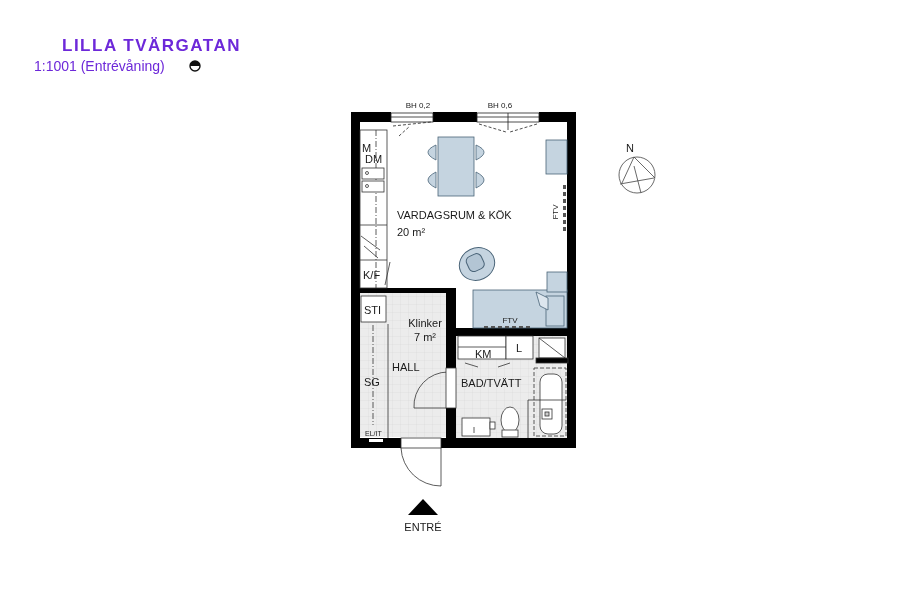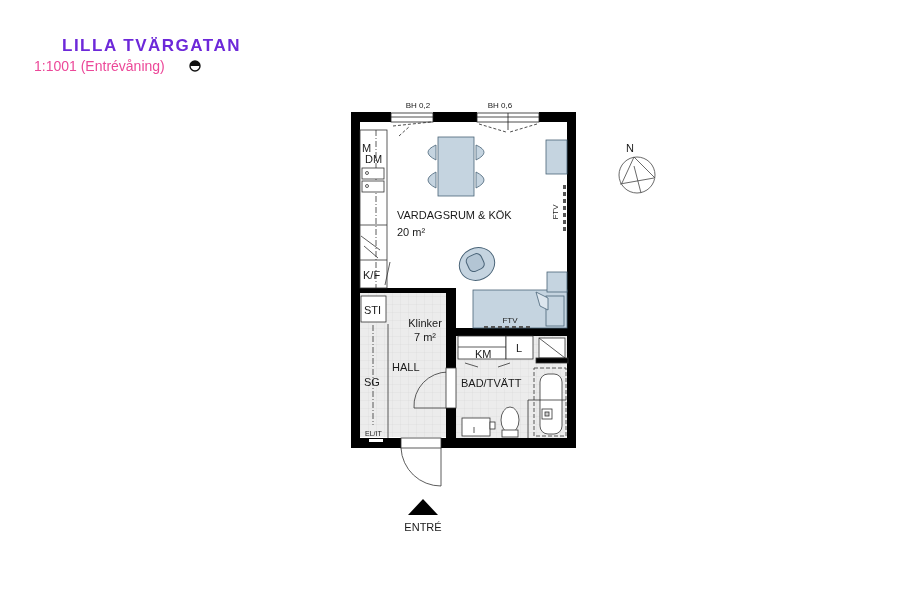--- a/index.html
+++ b/index.html
@@ -1,18 +1,18 @@
 <!DOCTYPE html>
 <html><head>
 <meta charset="utf-8">
 <style>
   html, body { margin:0; padding:0; background:#ffffff; }
   body { width:900px; height:600px; position:relative; overflow:hidden; font-family:"Liberation Sans", "DejaVu Sans", sans-serif; color:#1a1a1a; }
   .title { position:absolute; left:34px; top:36px; font-size:17px; font-weight:bold; letter-spacing:1.5px; color:#6d28d9;margin-left:28px; }
-  .subtitle { position:absolute; left:34px; top:58px; font-size:14px; color:#ec4899; display:flex; align-items:center; gap:24px; }
+  .subtitle { position:absolute; left:34px; top:58px; font-size:14px; color:#6d28d9; display:flex; align-items:center; gap:24px; }
   .floor-icon { width:12px; height:12px; display:inline-block; }
   svg.plan { position:absolute; left:0; top:0; }
   .lbl { font-family:"Liberation Sans", "DejaVu Sans", sans-serif; fill:#1a1a1a; }
 </style>
 </head>
 <body>
 
 <div class="title">LILLA TVÄRGATAN</div>
 <div class="subtitle">
   <span>1:1001 (Entrévåning)</span>

